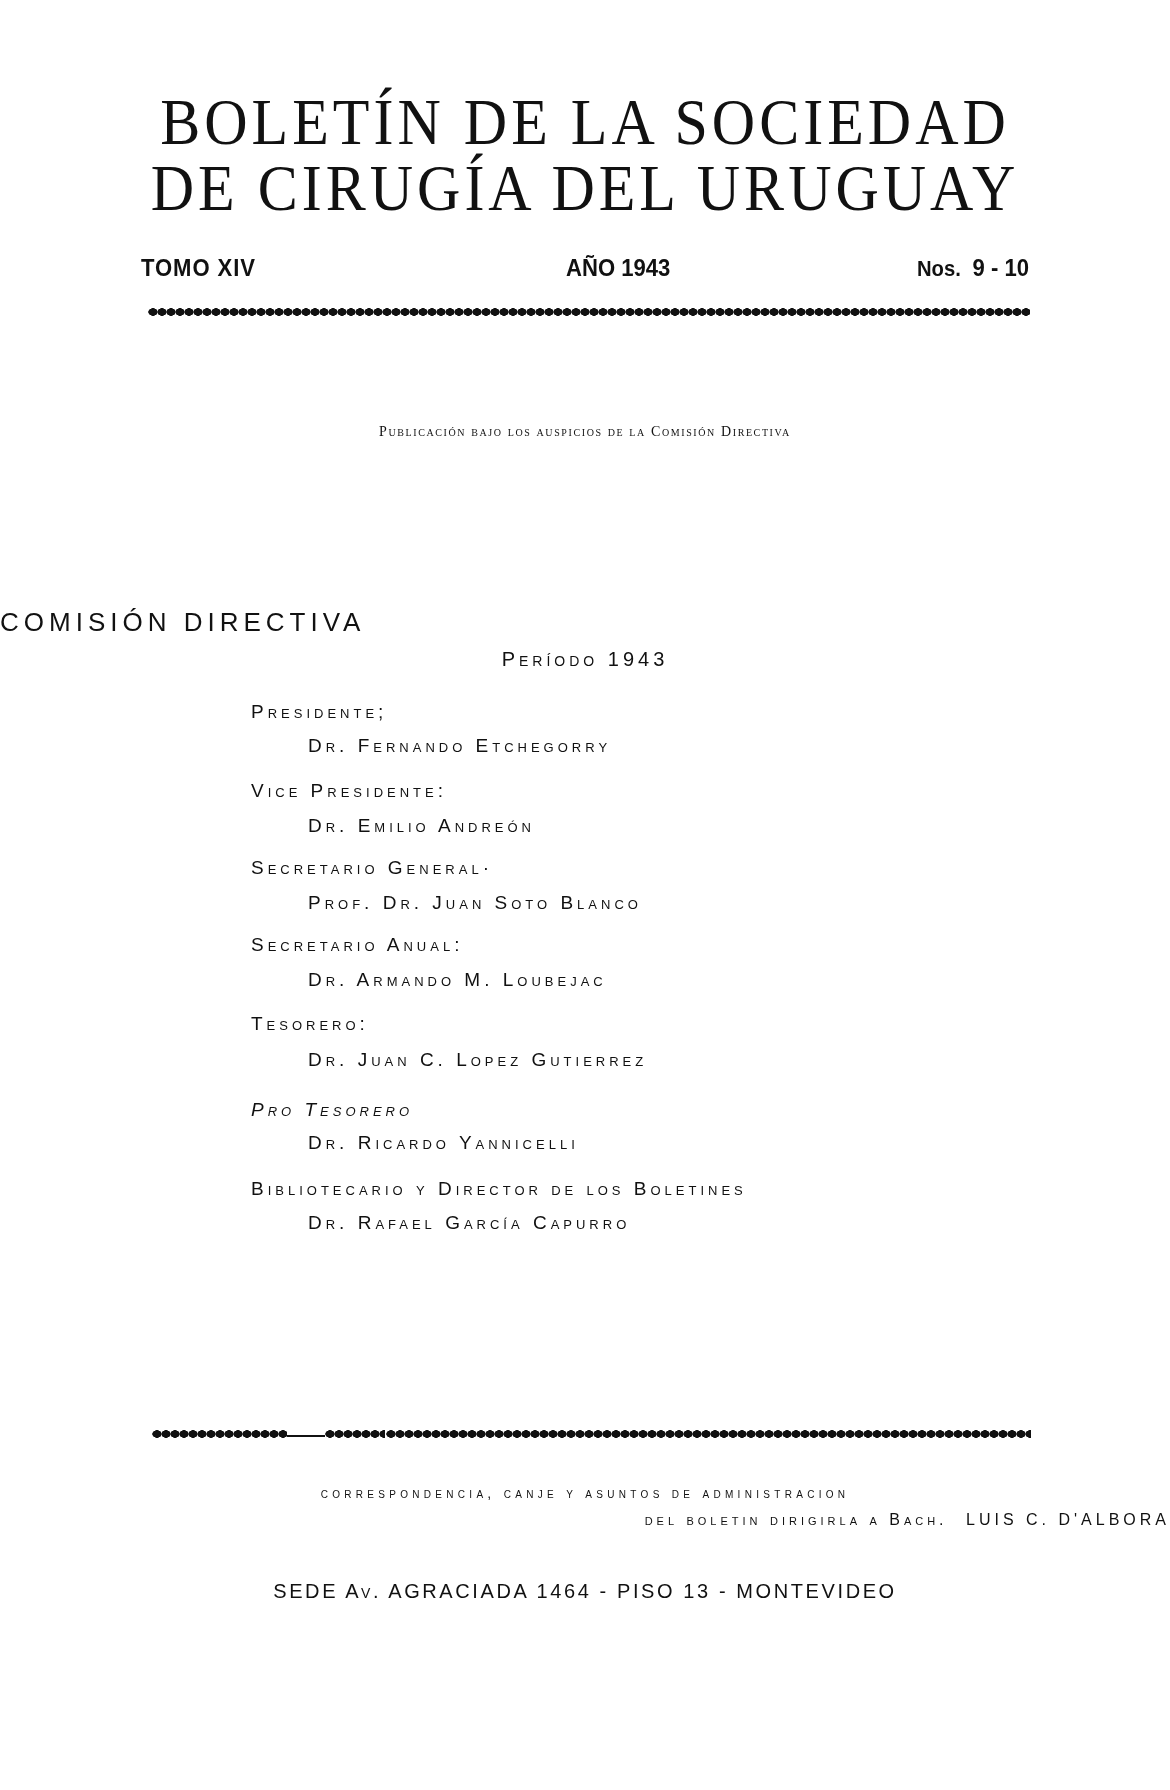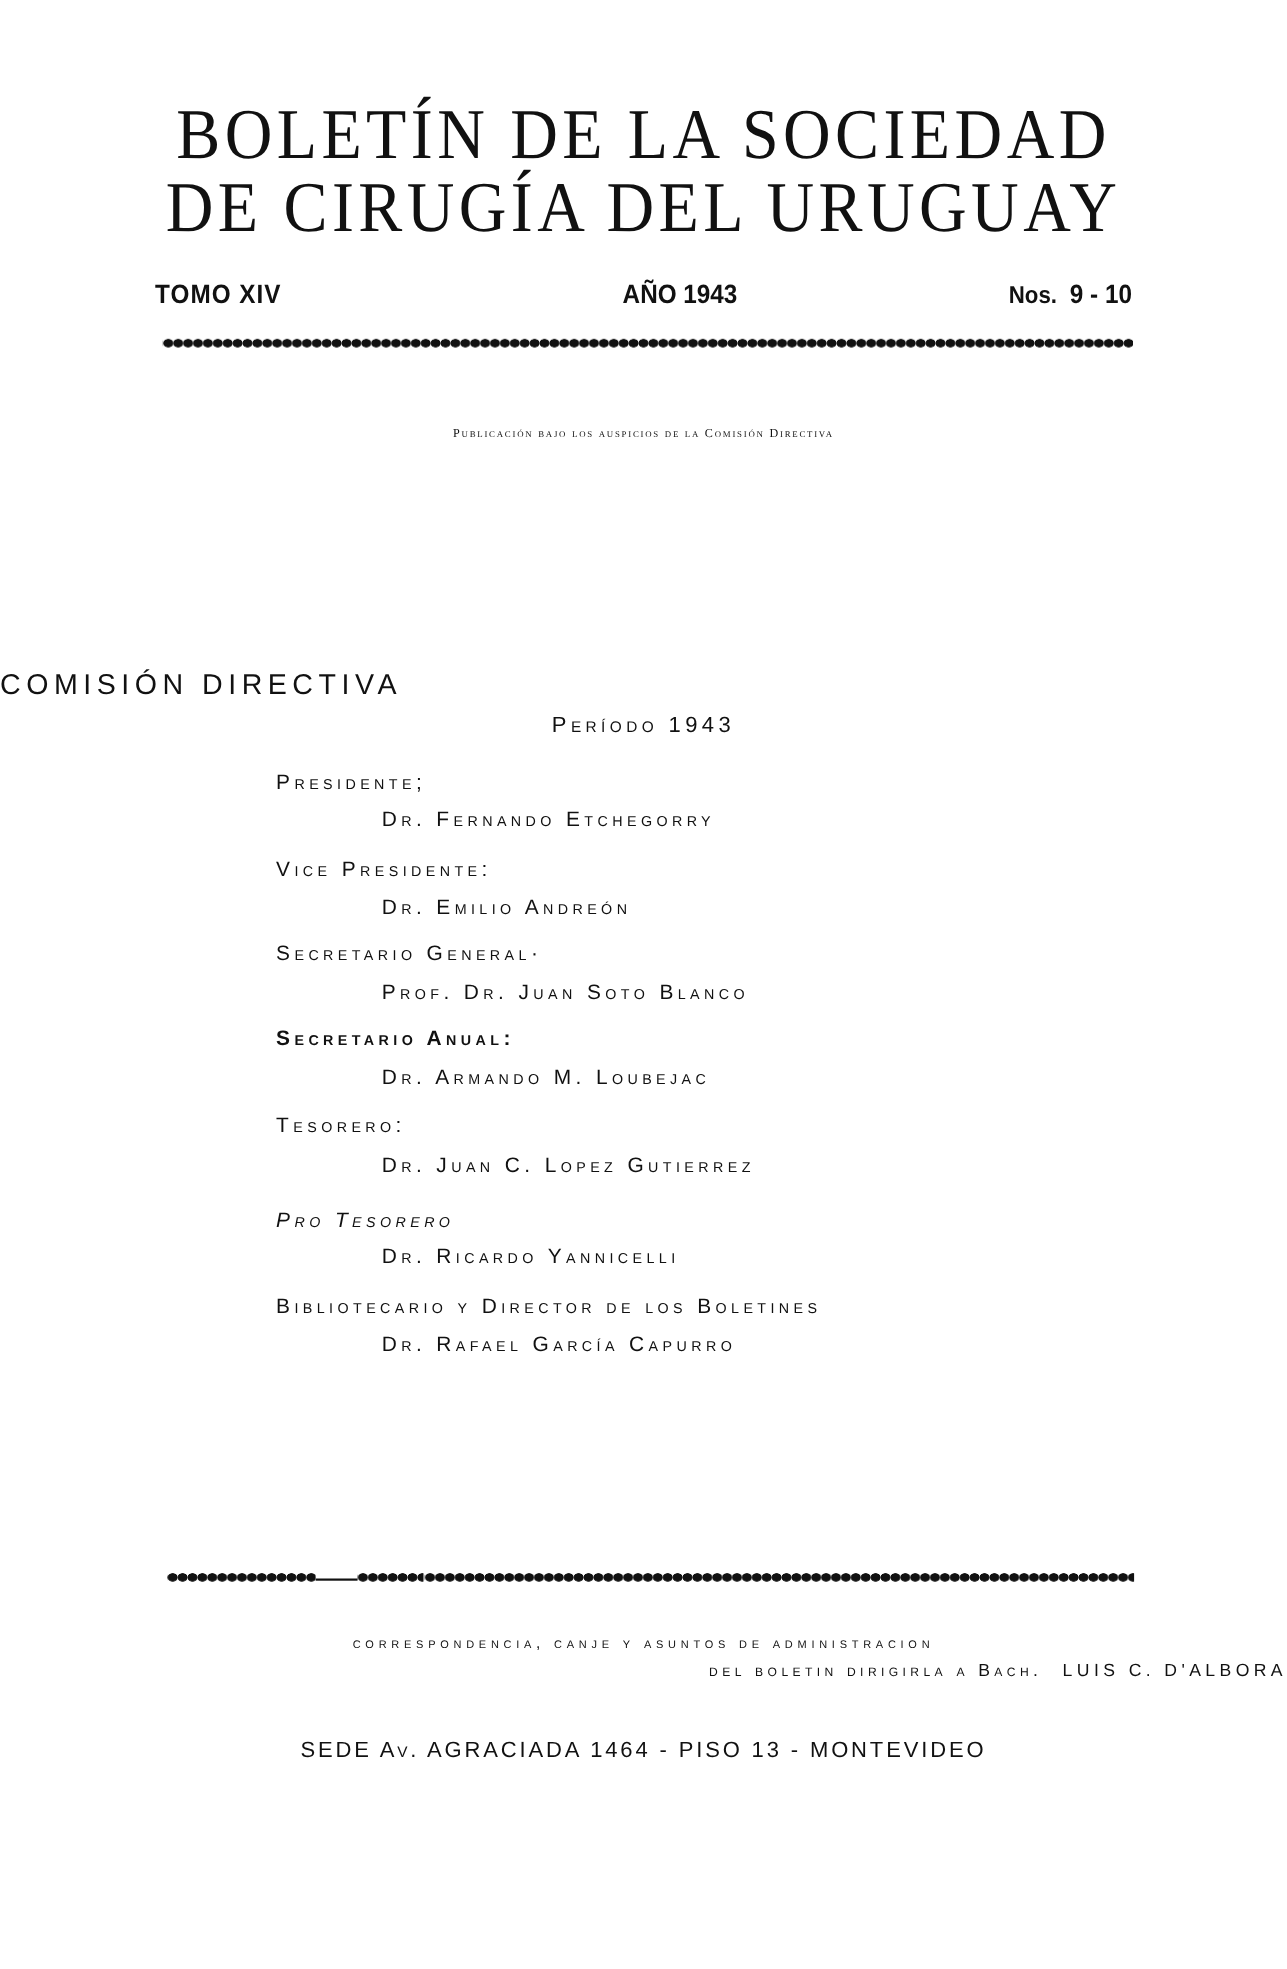--- a/index.html
+++ b/index.html
@@ -17,31 +17,31 @@
       font-family:"Liberation Sans", sans-serif; font-weight:700; font-size:24px; line-height:1;
       transform:scaleX(0.92); transform-origin:left center;
     }
     .rule {
       position:absolute; height:8px;
       background-image:radial-gradient(ellipse 5px 4px at 5px 4px, #111 88%, transparent 100%);
       background-size:9px 8px; background-repeat:repeat-x;
     }
     .rule.solid-seg { background:#111; height:2px; }
     .pub {
-      font-family:"Liberation Serif", serif; font-variant:small-caps; font-size:11px;
-      letter-spacing:1.6px; left:0; width:1170px; text-align:center;
+      font-family:"Liberation Serif", serif; font-variant:small-caps; font-size:14px;
+      letter-spacing:1.6px; left:0; width:1170px; text-align:center;margin-top:36px;
     }
     .sc {
       font-family:"Liberation Sans", sans-serif; font-variant:small-caps; text-transform:none;
       letter-spacing:4px; font-weight:400;
     }
     .h-comision { font-size:26px; letter-spacing:5px; left:0; width:1170px; text-align:left; }
     .h-periodo { font-size:20px; letter-spacing:4px; left:0; width:1170px; text-align:center; }
     .role { font-size:19px; left:251px; }
-    .person { font-size:19px; left:308px;margin-left:39px; }
+    .person { font-size:19px; left:308px; }
     .foot1 { font-size:14px; letter-spacing:4.3px; left:0; width:1170px; text-align:center; }
     .foot2 { font-size:16px; letter-spacing:4px; left:0; width:1170px; text-align:right; }
     .sede { font-size:20px; letter-spacing:2.6px; left:0; width:1170px; text-align:center; }
   </style>
 </head>
 <body>
 
 <div class="abs title" style="top:92px;">BOLETÍN DE LA SOCIEDAD</div>
 <div class="abs title" style="top:158px;">DE CIRUGÍA DEL URUGUAY</div>
 
@@ -62,21 +62,21 @@
 <div>
   <div class="abs sc role" style="top:701px;">Presidente;</div>
   <div class="abs sc person" style="top:735px;">Dr. Fernando Etchegorry</div>
 
   <div class="abs sc role" style="top:780px;">Vice Presidente:</div>
   <div class="abs sc person" style="top:815px;">Dr. Emilio Andreón</div>
 
   <div class="abs sc role" style="top:857px;">Secretario General·</div>
   <div class="abs sc person" style="top:892px;">Prof. Dr. Juan Soto Blanco</div>
 
-  <div class="abs sc role" style="top:934px;font-weight:bold;">Secretario Anual:</div>
+  <div class="abs sc role" style="top:934px;">Secretario Anual:</div>
   <div class="abs sc person" style="top:969px;">Dr. Armando M. Loubejac</div>
 
   <div class="abs sc role" style="top:1013px;">Tesorero:</div>
   <div class="abs sc person" style="top:1049px;">Dr. Juan C. Lopez Gutierrez</div>
 
   <div class="abs sc role" style="top:1099px;font-style:italic;">Pro Tesorero</div>
   <div class="abs sc person" style="top:1132px;">Dr. Ricardo Yannicelli</div>
 
   <div class="abs sc role" style="top:1178px;">Bibliotecario y Director de los Boletines</div>
   <div class="abs sc person" style="top:1212px;">Dr. Rafael García Capurro</div>

